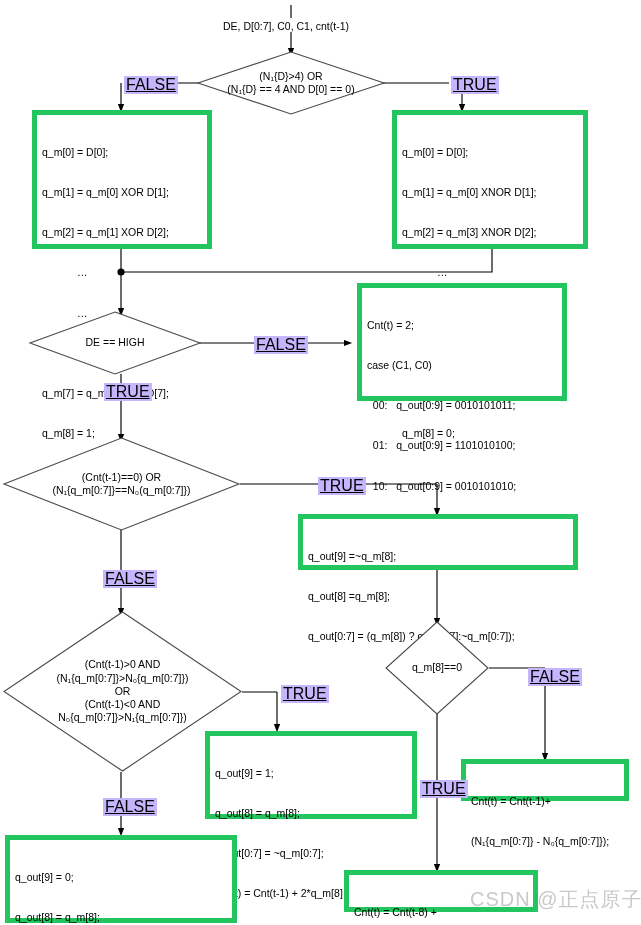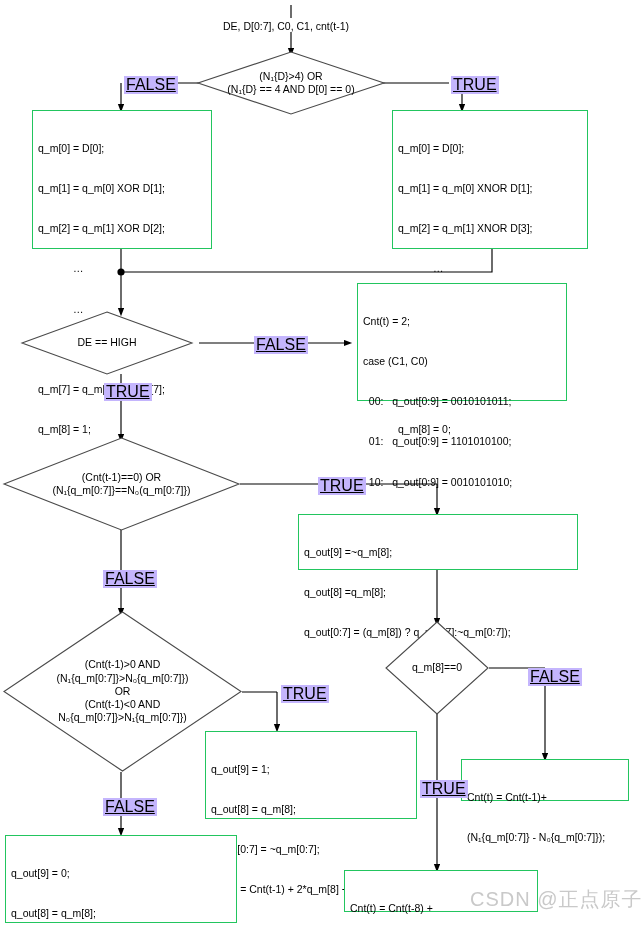--- a/index.html
+++ b/index.html
@@ -12,21 +12,21 @@
     width:641px;
     height:925px;
     background:#ffffff;
     overflow:hidden;
     padding-left:38px;
   }
   
   .box{
     position:absolute;
     box-sizing:border-box;
-    border:1px solid #22c55e;
+    border:5px solid #22c55e;
     background:#ffffff;
     font-size:10.5px;
     line-height:13.4px;
     color:#000000;
     padding:4px 5px;
     white-space:pre;
     z-index:4;
   }
   .diamond{
     position:absolute;
@@ -152,29 +152,29 @@
     <div>            …</div>
     <div>            …</div>
     <div>            …</div>
     <div>q_m[7] = q_m[6] XOR D[7];</div>
     <div>q_m[8] = 1;</div>
   </div>
 
   <div class="box" style="left:392px;top:110px;width:196px;height:139px;">
     <div>q_m[0] = D[0];</div>
     <div>q_m[1] = q_m[0] XNOR D[1];</div>
-    <div>q_m[2] = q_m[1] XNOR D[3];</div>
+    <div>q_m[2] = q_m[3] XNOR D[2];</div>
     <div>            …</div>
     <div>            …</div>
     <div>            …</div>
     <div>q_m[7] = q_m[6] XNOR D[7];</div>
     <div>q_m[8] = 0;</div>
   </div>
 
-  <div class="diamond" style="left:21px;top:311px;width:172px;height:64px;">
+  <div class="diamond" style="left:29px;top:311px;width:172px;height:64px;">
     <svg width="172" height="64" viewBox="0 0 172 64">
       <polygon points="86,1 171,32 86,63 1,32" fill="#ffffff" stroke="#4a4a4a" stroke-width="1.1"></polygon>
     </svg>
     <div class="dlabel">
       <span>DE == HIGH</span>
     </div>
   </div>
   <div class="edgelbl" style="left:254px;top:336px;">FALSE</div>
   <div class="edgelbl" style="left:104px;top:383px;">TRUE</div>
 

